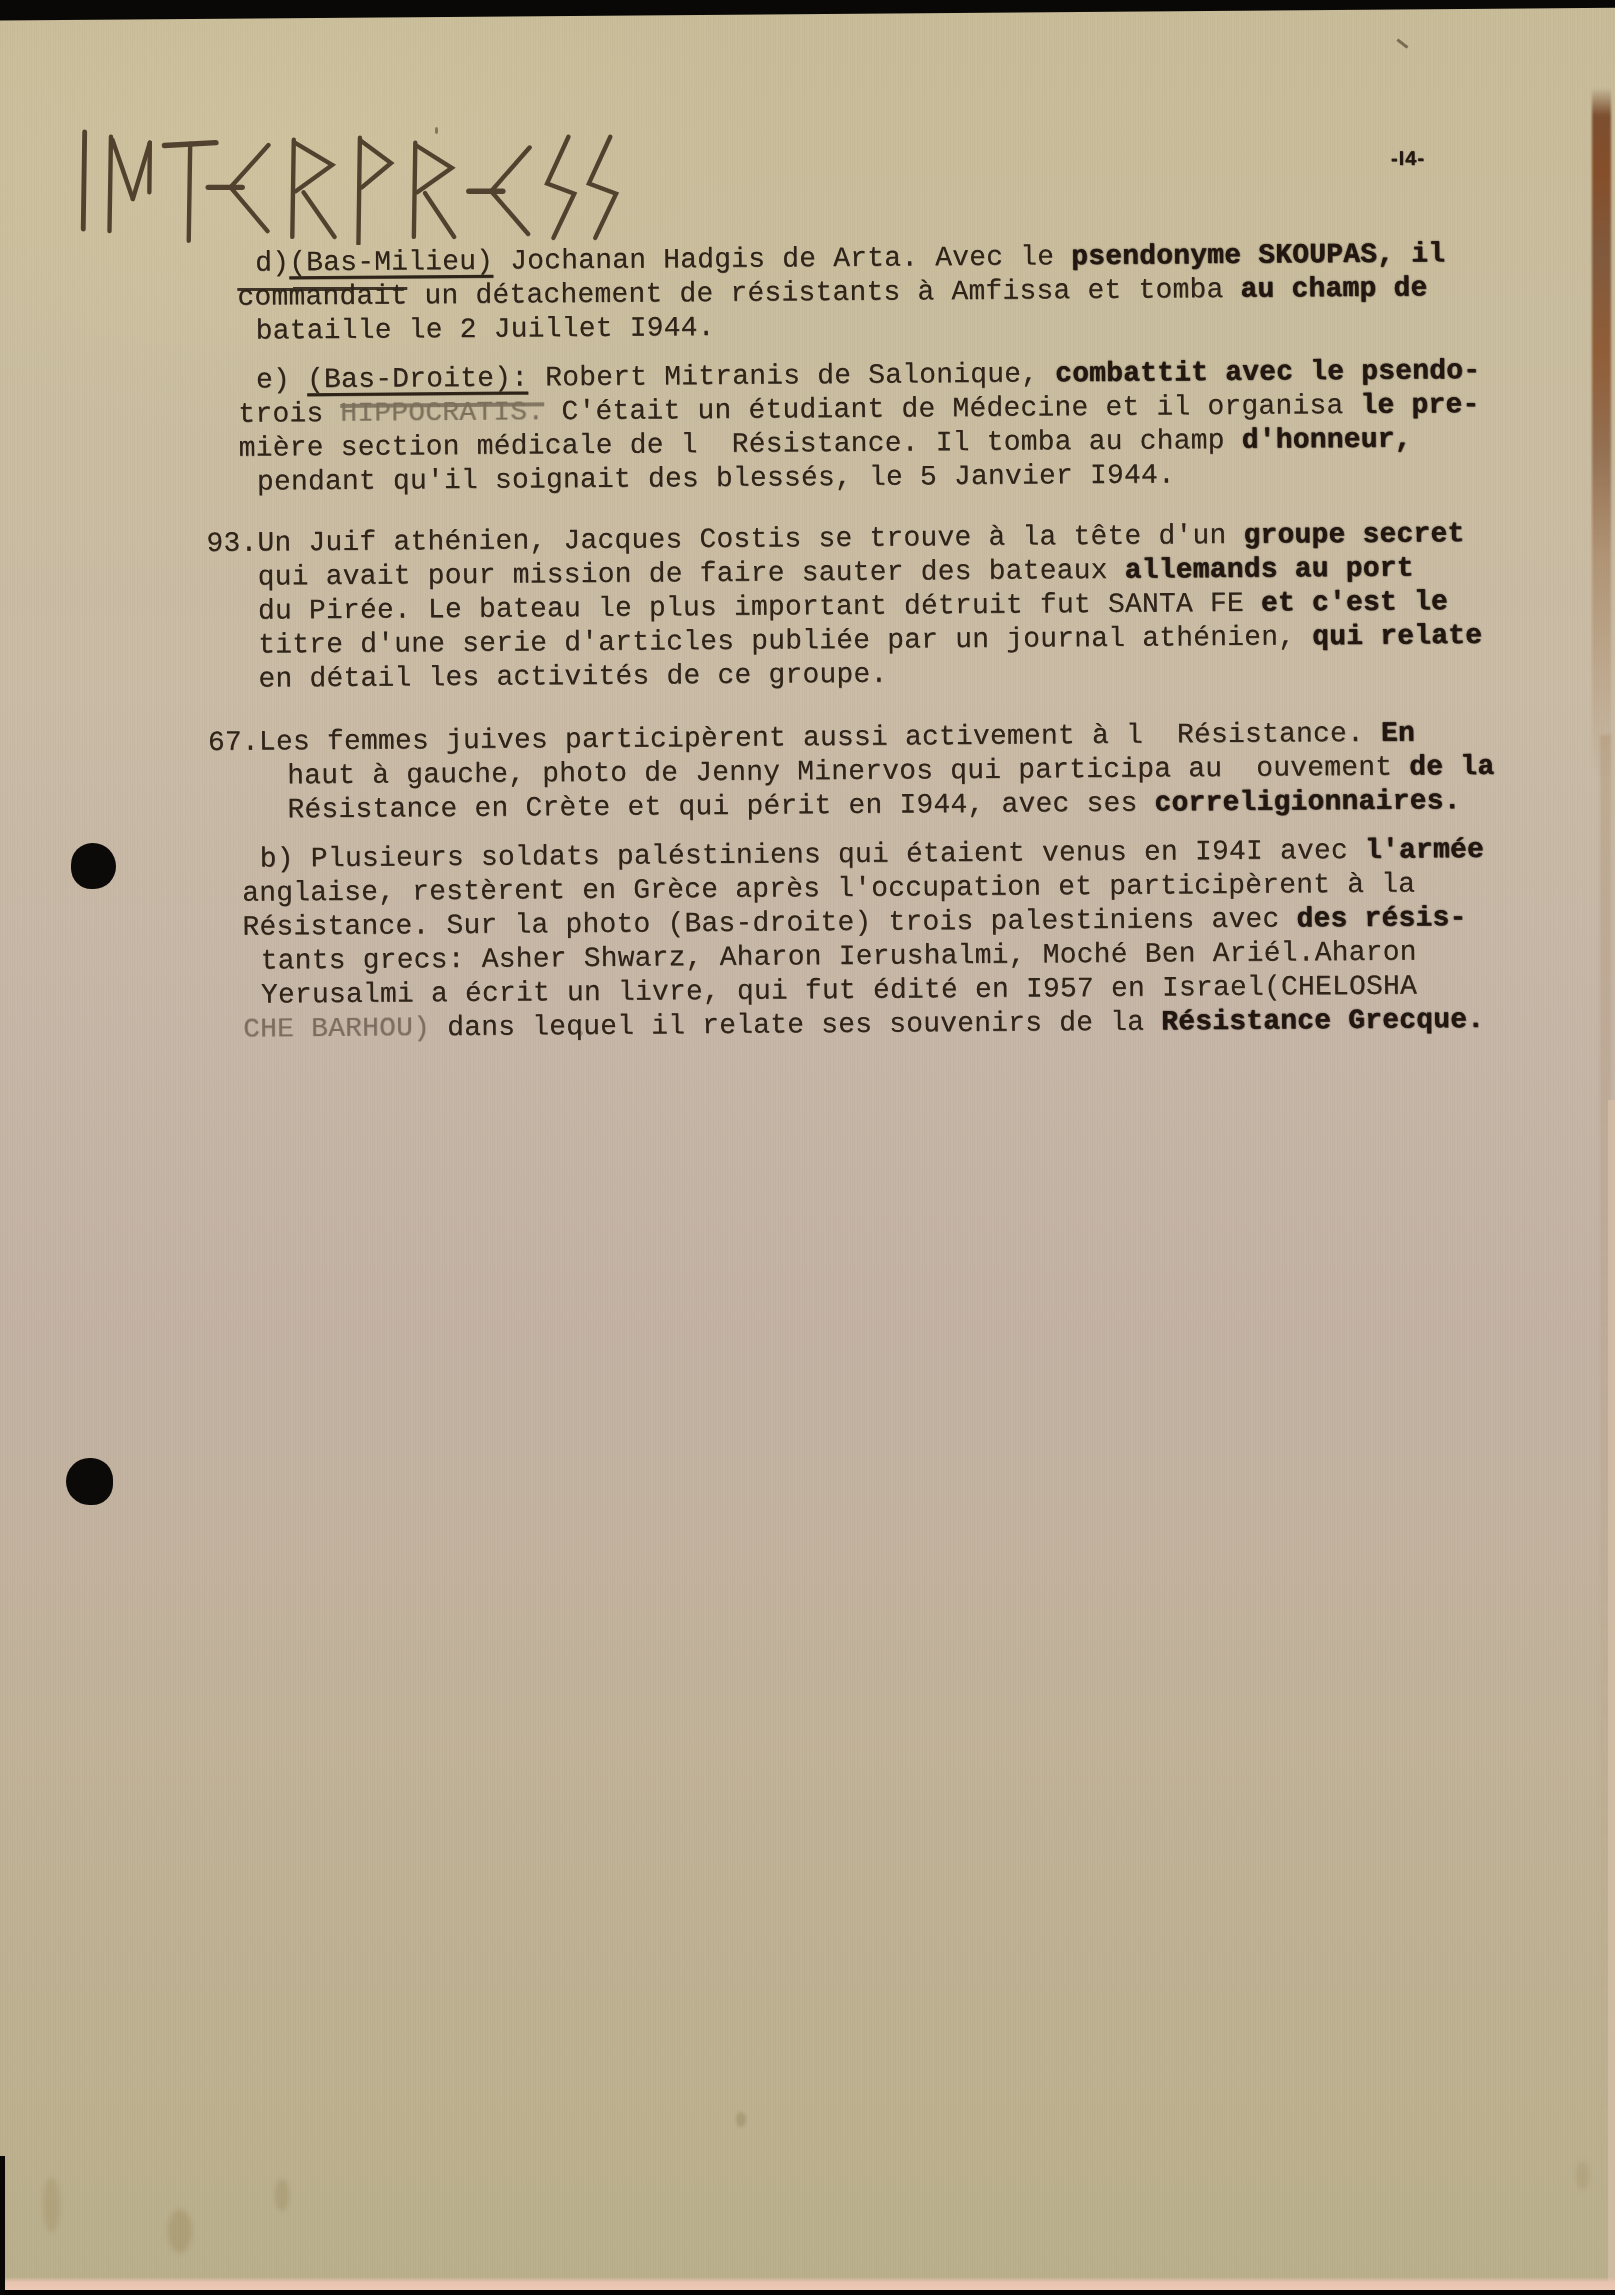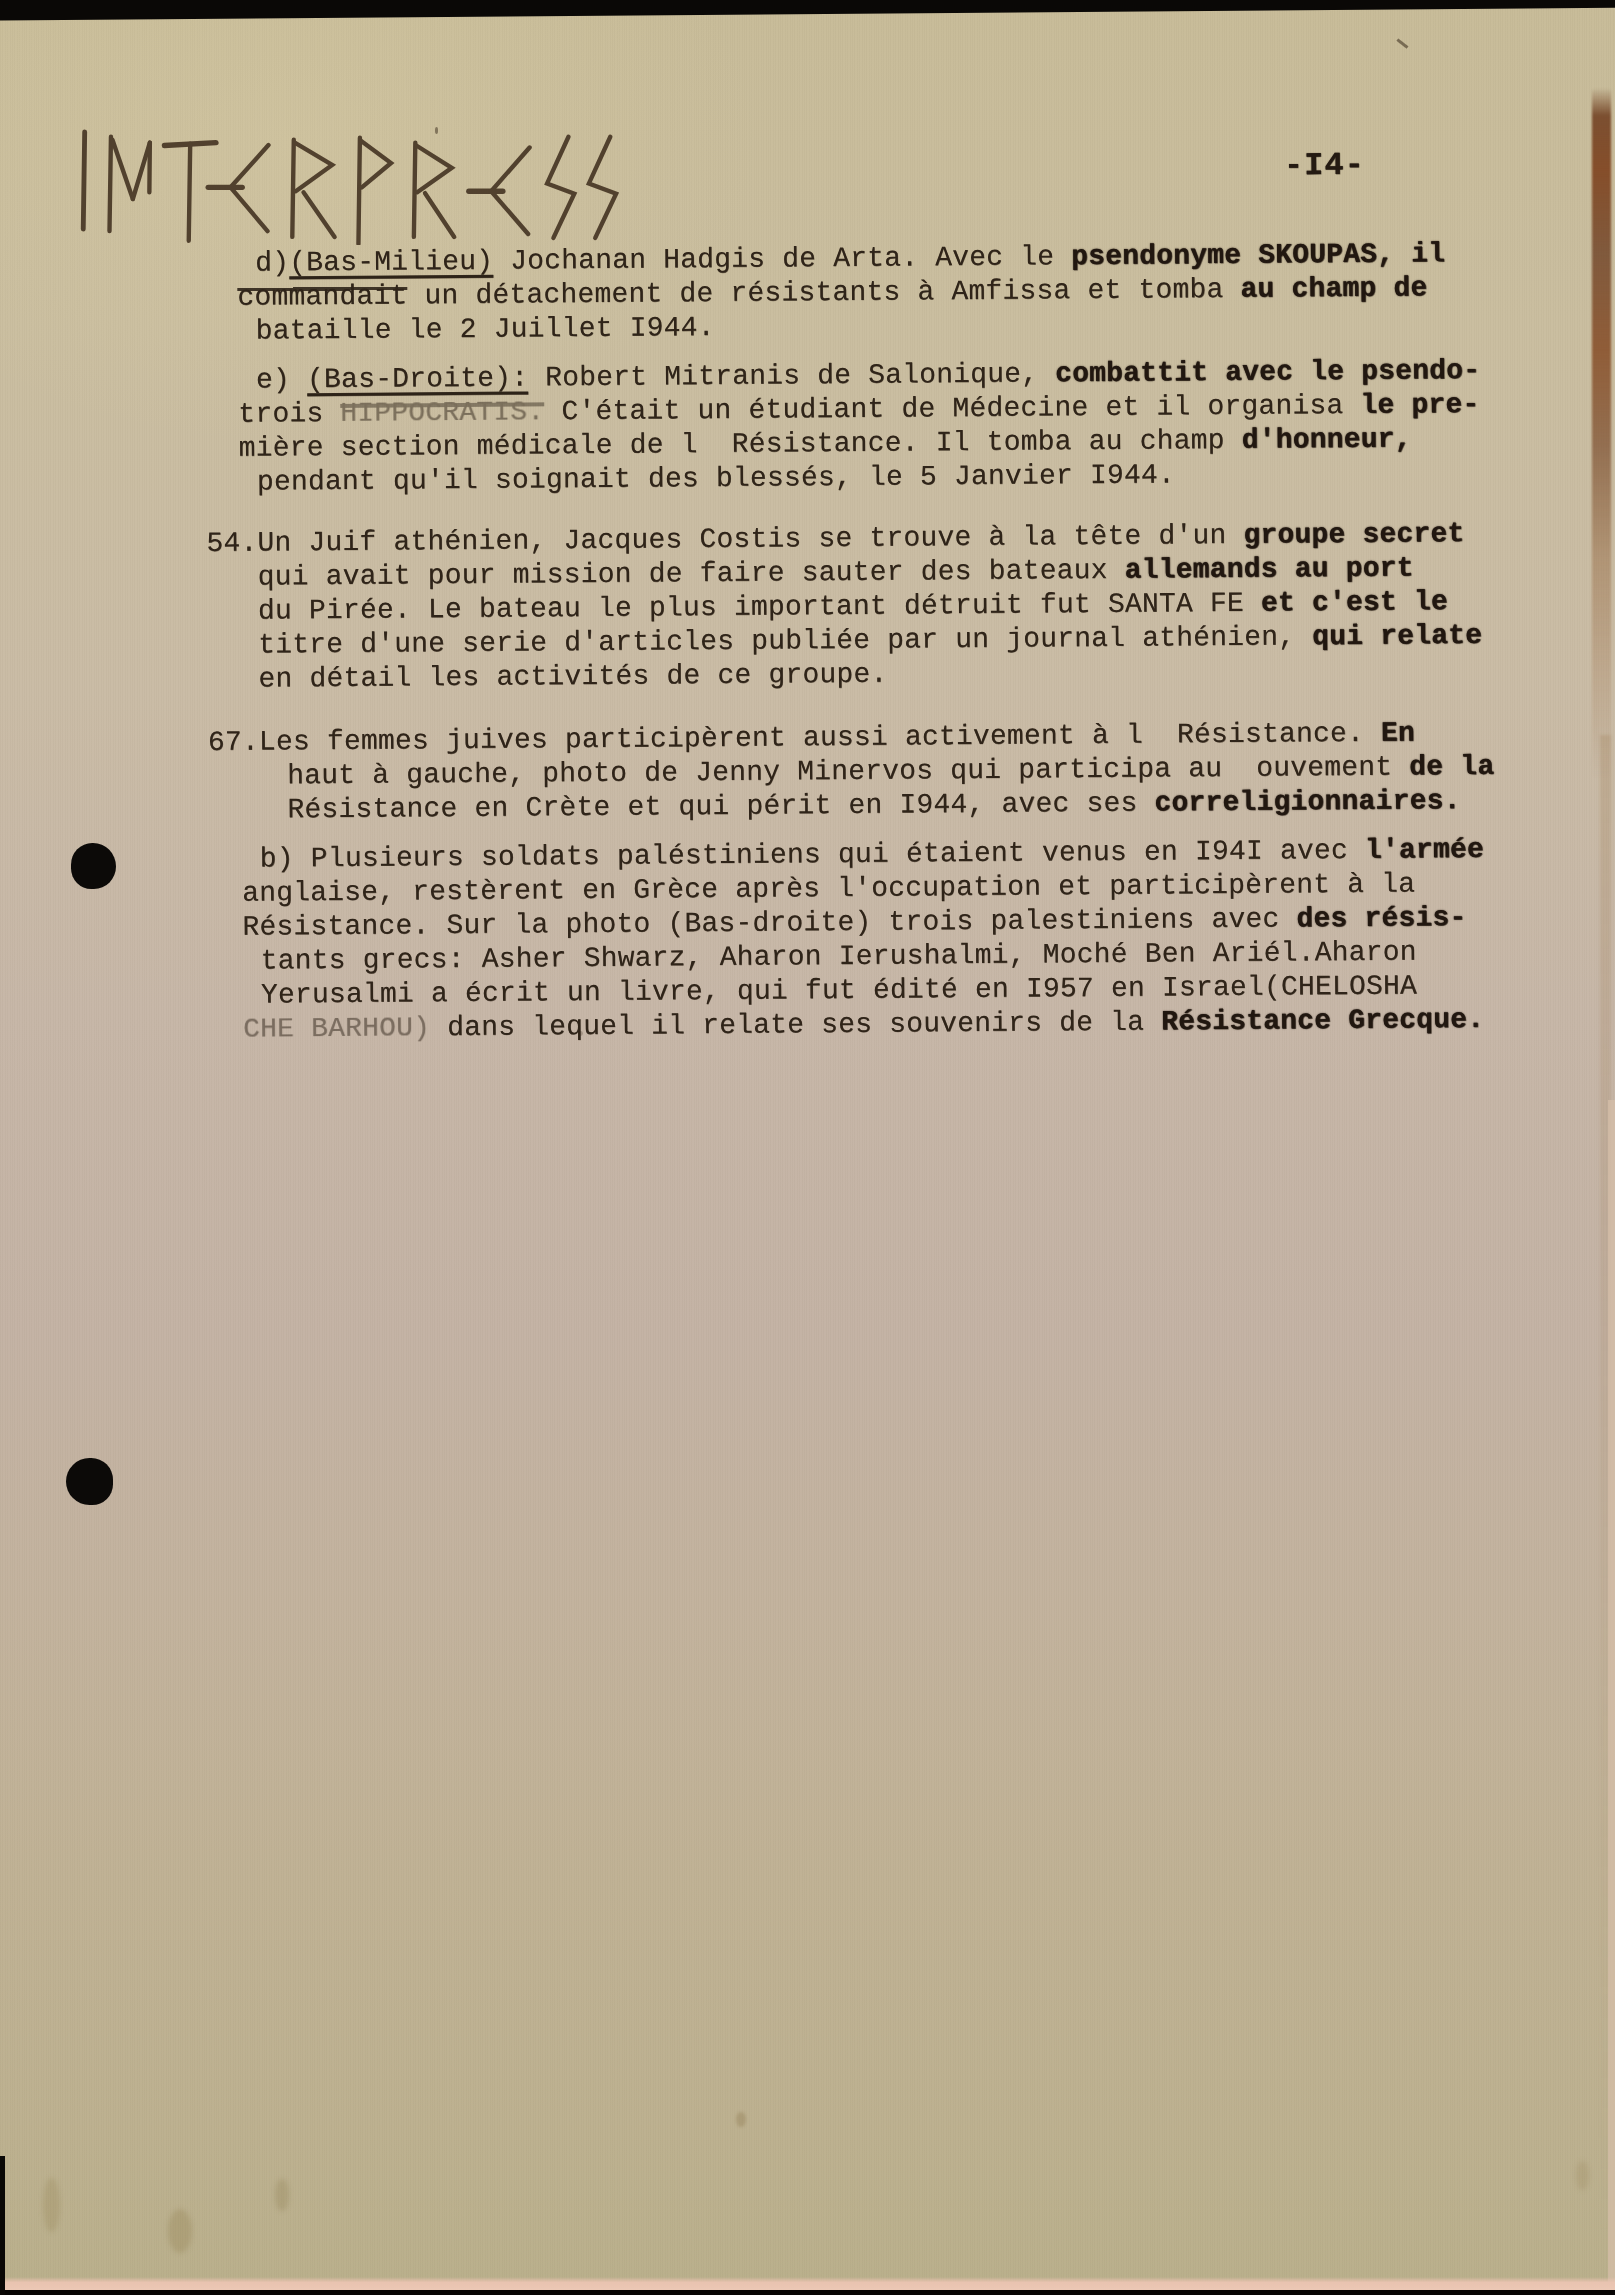--- a/index.html
+++ b/index.html
@@ -61,23 +61,23 @@
   
   .hole{position:absolute;background:#0c0a08;filter:blur(0.3px);}
   .hole1{left:71px;top:838px;width:45px;height:46px;border-radius:48% 52% 50% 46%;}
   .hole2{left:66px;top:1453px;width:47px;height:47px;border-radius:52% 48% 46% 52%;}
   
   .letterhead{position:absolute;left:74px;top:113px;width:547px;height:127px;}
   .letterhead svg{width:100%;height:100%;}
   .sr{position:absolute;width:0.5px;height:0.5px;overflow:hidden;clip-path:inset(50%);white-space:nowrap;}
   
   .page-number{
-    position:absolute;left:1284px;top:142px;
-    font-family:Liberation Mono, monospace;
-    font-size:32px;font-weight:bold;letter-spacing:1px;
+    position:absolute;left:1391px;top:142px;
+    font-family:Liberation Sans, sans-serif;
+    font-size:20px;font-weight:bold;letter-spacing:1px;
     color:#241a12;
     text-shadow:0 0 1px rgba(32,22,14,.8), 0.5px 0.5px 0 rgba(32,22,14,.45);
     transform:rotate(-0.45deg);
   }
   
   .typed-text{
     position:absolute;left:204px;top:242px;width:1353px;
     transform:rotate(-0.45deg);transform-origin:0 0;
     font-family:"Liberation Mono", monospace;
     font-size:28px;line-height:34px;letter-spacing:0.2px;
@@ -173,21 +173,21 @@
         <div class="line ind1"><span class="seg-st">commandait</span><span> un détachement de résistants à Amfissa et tomba </span><span class="seg-hv">au champ de</span></div>
         <div class="line ind2"><span>bataille le 2 Juillet I944.</span></div>
       </div>
       <div class="para">
         <div class="line ind2"><span>e) </span><span class="seg-u">(Bas-Droite):</span><span> Robert Mitranis de Salonique, </span><span class="seg-hv">combattit avec le psendo-</span></div>
         <div class="line ind1"><span>trois </span><span class="seg-st seg-fd">HIPPOCRATIS.</span><span> C'était un étudiant de Médecine et il organisa </span><span class="seg-hv">le pre-</span></div>
         <div class="line ind1"><span>mière section médicale de l  Résistance. Il tomba au champ </span><span class="seg-hv">d'honneur,</span></div>
         <div class="line ind2"><span>pendant qu'il soignait des blessés, le 5 Janvier I944.</span></div>
       </div>
       <div class="para">
-        <div class="line ind0"><span>54.</span><span>Un Juif athénien, Jacques Costis se trouve à la tête d'un </span><span class="seg-hv">groupe secret</span></div>
+        <div class="line ind0"><span>93.</span><span>Un Juif athénien, Jacques Costis se trouve à la tête d'un </span><span class="seg-hv">groupe secret</span></div>
         <div class="line ind2"><span>qui avait pour mission de faire sauter des bateaux </span><span class="seg-hv">allemands au port</span></div>
         <div class="line ind2"><span>du Pirée. Le bateau le plus important détruit fut SANTA FE </span><span class="seg-hv">et c'est le</span></div>
         <div class="line ind2"><span>titre d'une serie d'articles publiée par un journal athénien, </span><span class="seg-hv">qui relate</span></div>
         <div class="line ind2"><span>en détail les activités de ce groupe.</span></div>
       </div>
       <div class="para">
         <div class="line ind0"><span>67.</span><span>Les femmes juives participèrent aussi activement à l  Résistance. </span><span class="seg-hv">En</span></div>
         <div class="line ind3"><span>haut à gauche, photo de Jenny Minervos qui participa au  ouvement </span><span class="seg-hv">de la</span></div>
         <div class="line ind3"><span>Résistance en Crète et qui périt en I944, avec ses </span><span class="seg-hv">correligionnaires.</span></div>
       </div>

